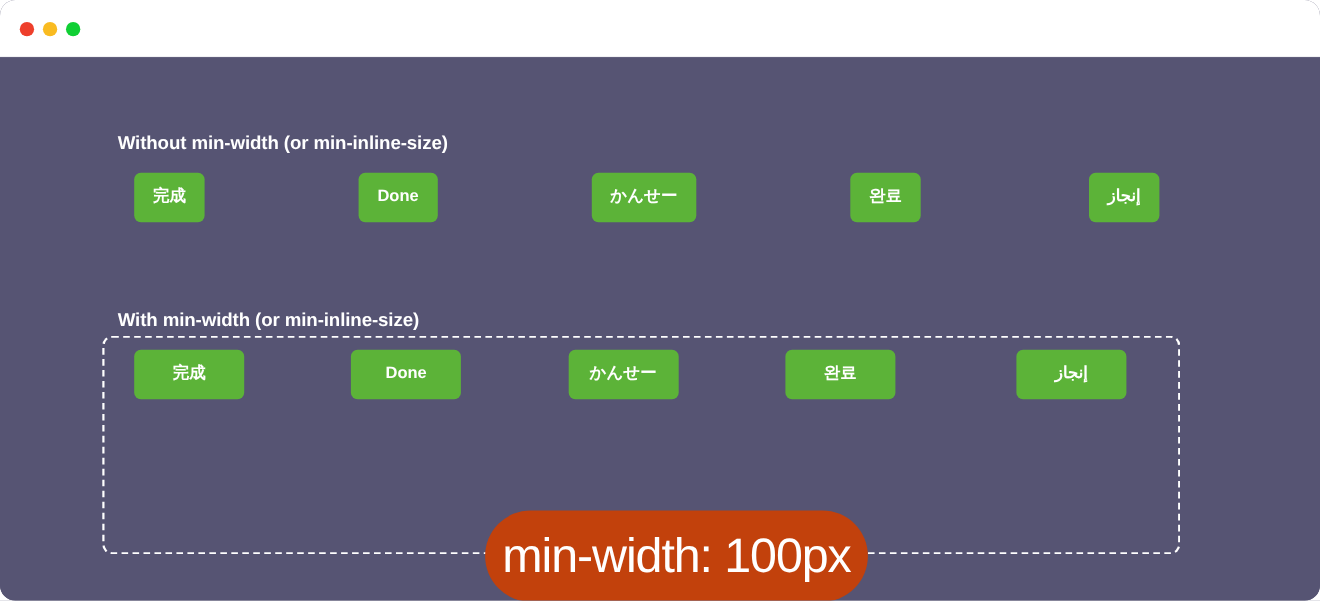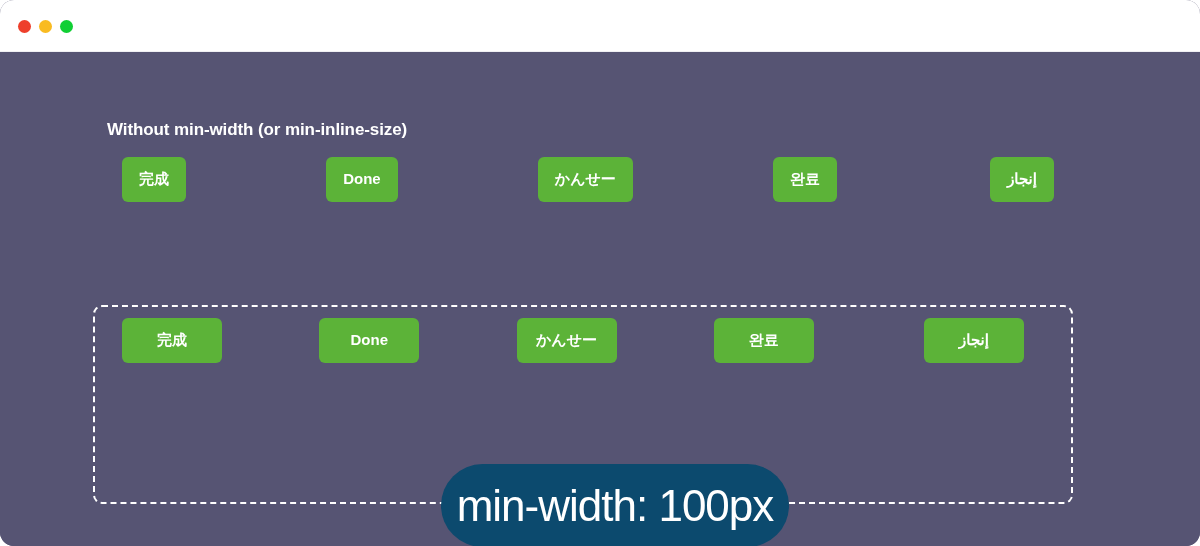--- a/index.html
+++ b/index.html
@@ -129,21 +129,21 @@
     box-sizing: border-box;
   }
 
   
   .pill {
     position: absolute;
     left: 441px;
     top: 412px;
     width: 348px;
     height: 83px;
-    background: #0c4a6e;
+    background: #c2410c;
     border-radius: 42px;
     color: #ffffff;
     font-size: 44px;
     font-weight: normal;
     letter-spacing: -1px;
     display: flex;
     align-items: center;
     justify-content: center;
     box-sizing: border-box;
   }
@@ -166,20 +166,21 @@
     <div class="section-title title-one">Without min-width (or min-inline-size)</div>
 
     <div class="row row-free">
       <button class="btn">完成</button>
       <button class="btn">Done</button>
       <button class="btn">かんせー</button>
       <button class="btn">완료</button>
       <button class="btn rtl">إنجاز</button>
     </div>
 
+    <div class="section-title title-two">With min-width (or min-inline-size)</div>
 
     <div class="dashed-box"></div>
 
     <div class="row row-min">
       <button class="btn">完成</button>
       <button class="btn">Done</button>
       <button class="btn">かんせー</button>
       <button class="btn">완료</button>
       <button class="btn rtl">إنجاز</button>
     </div>

